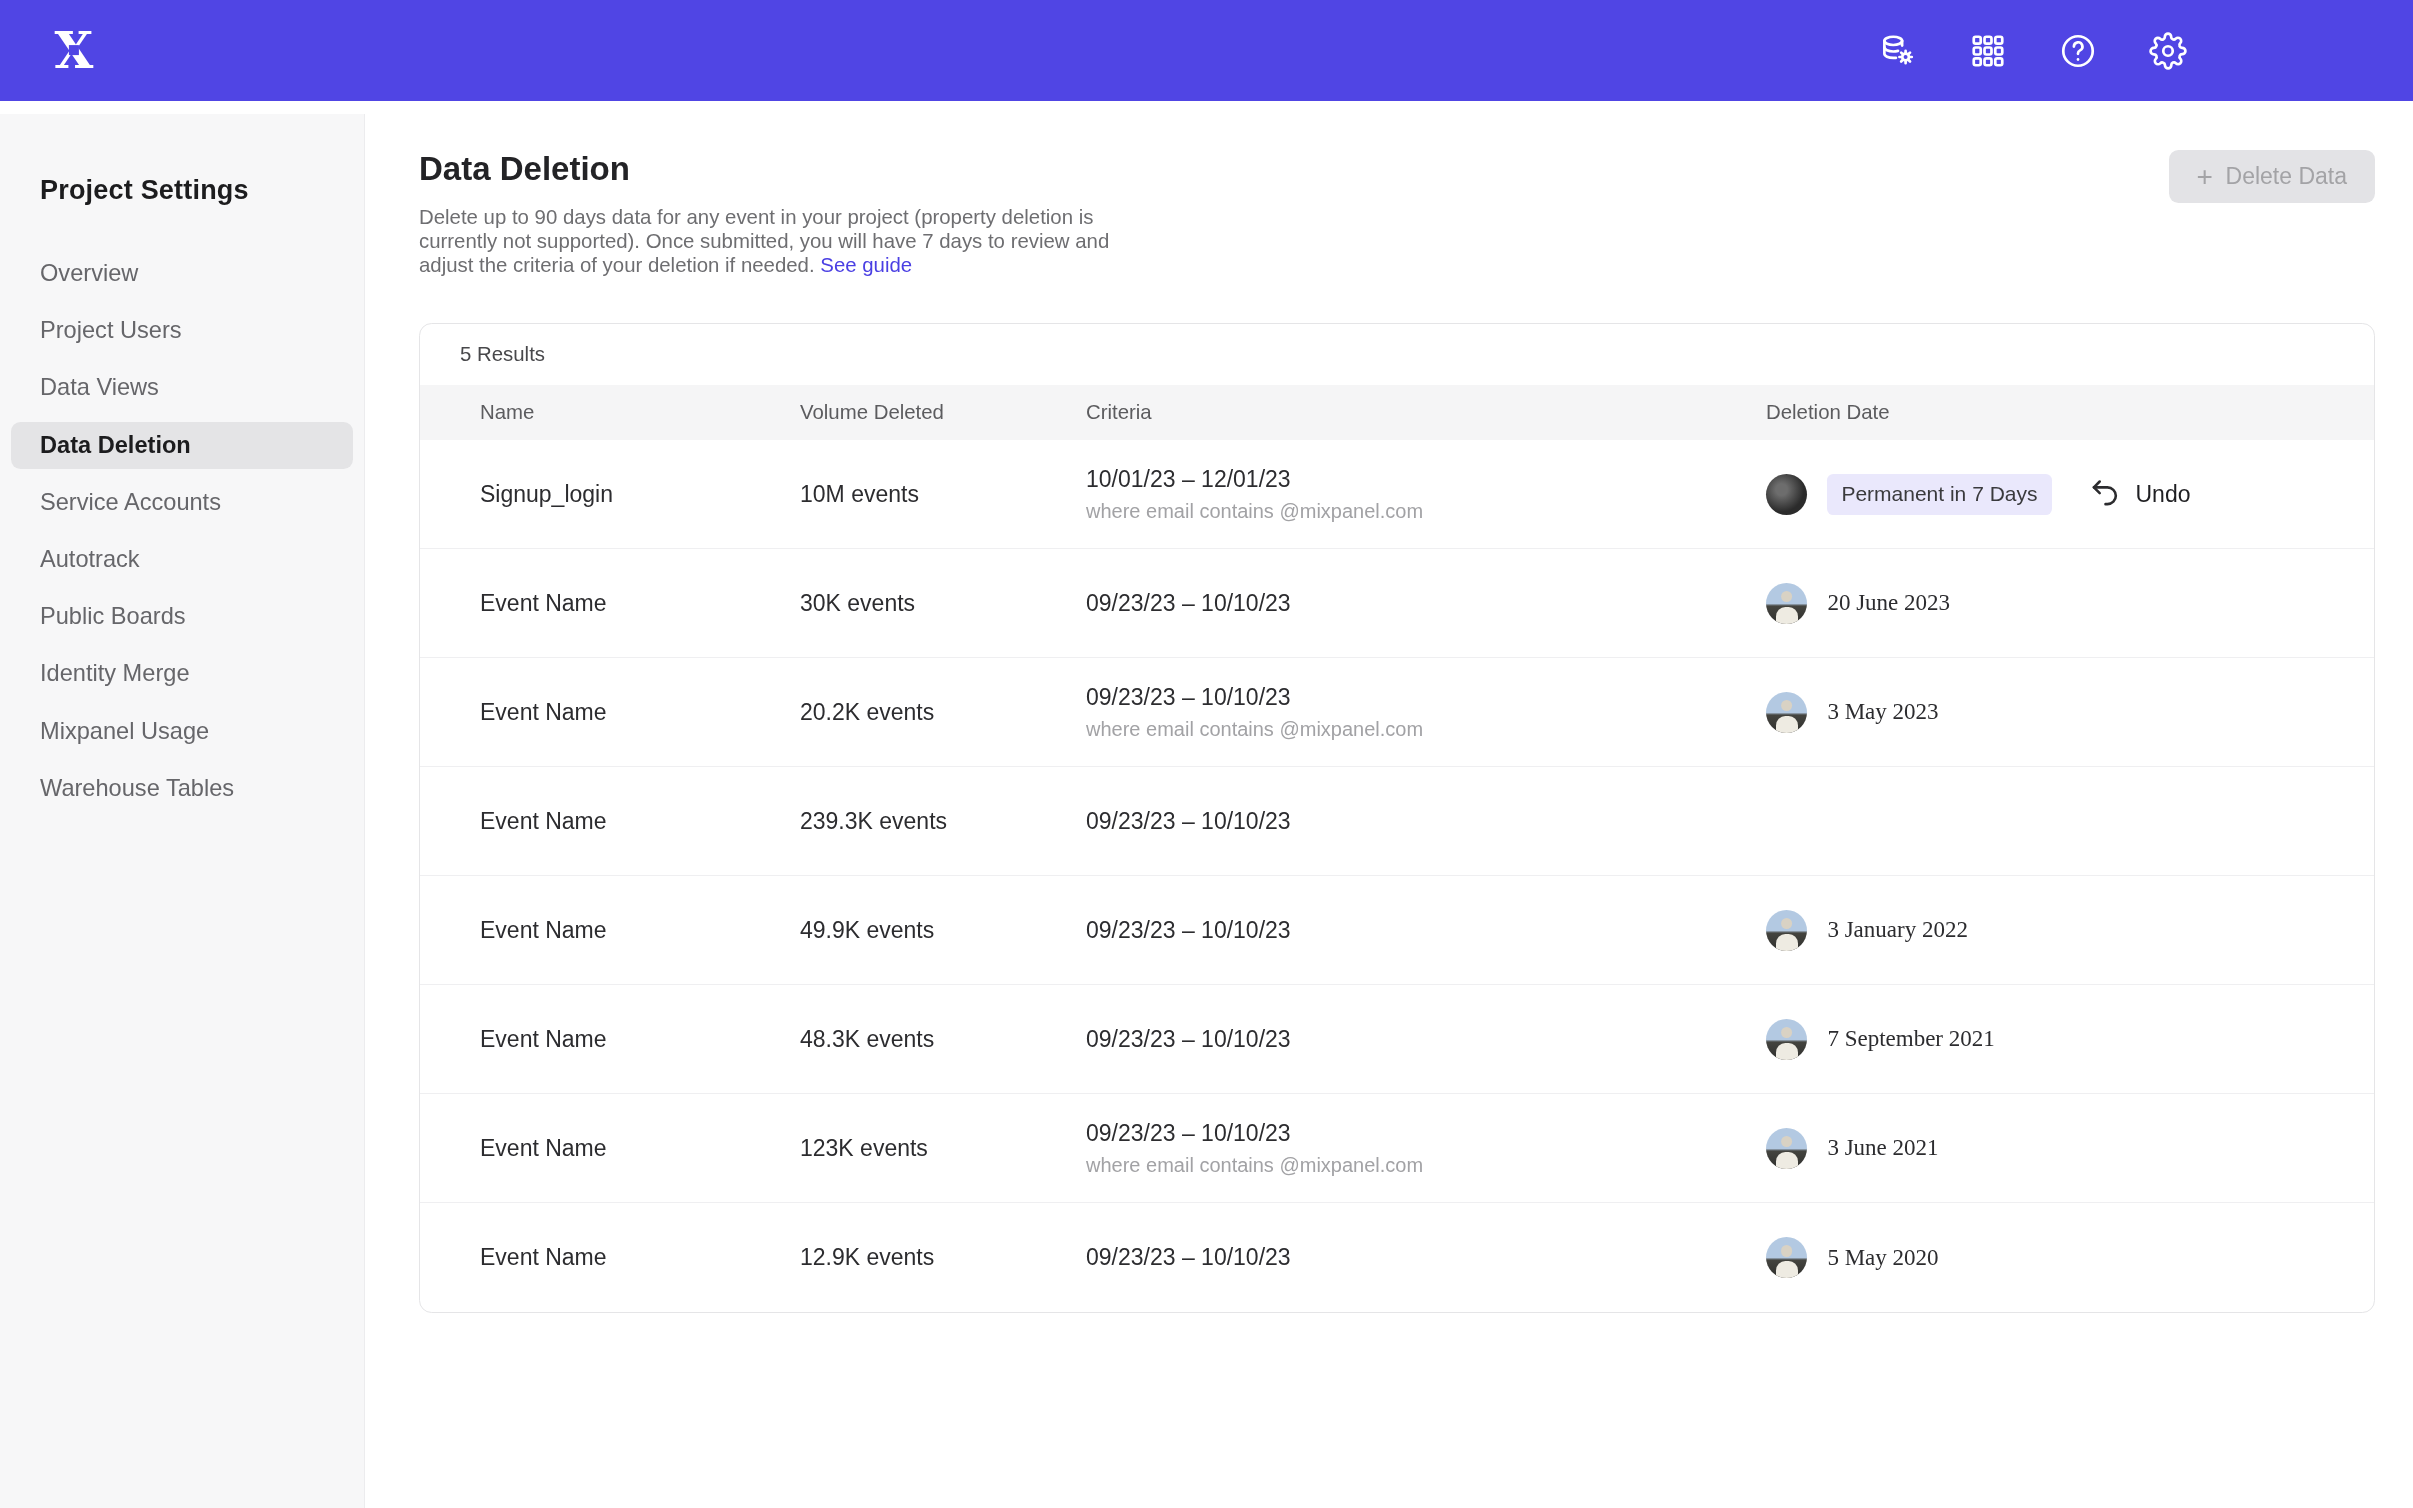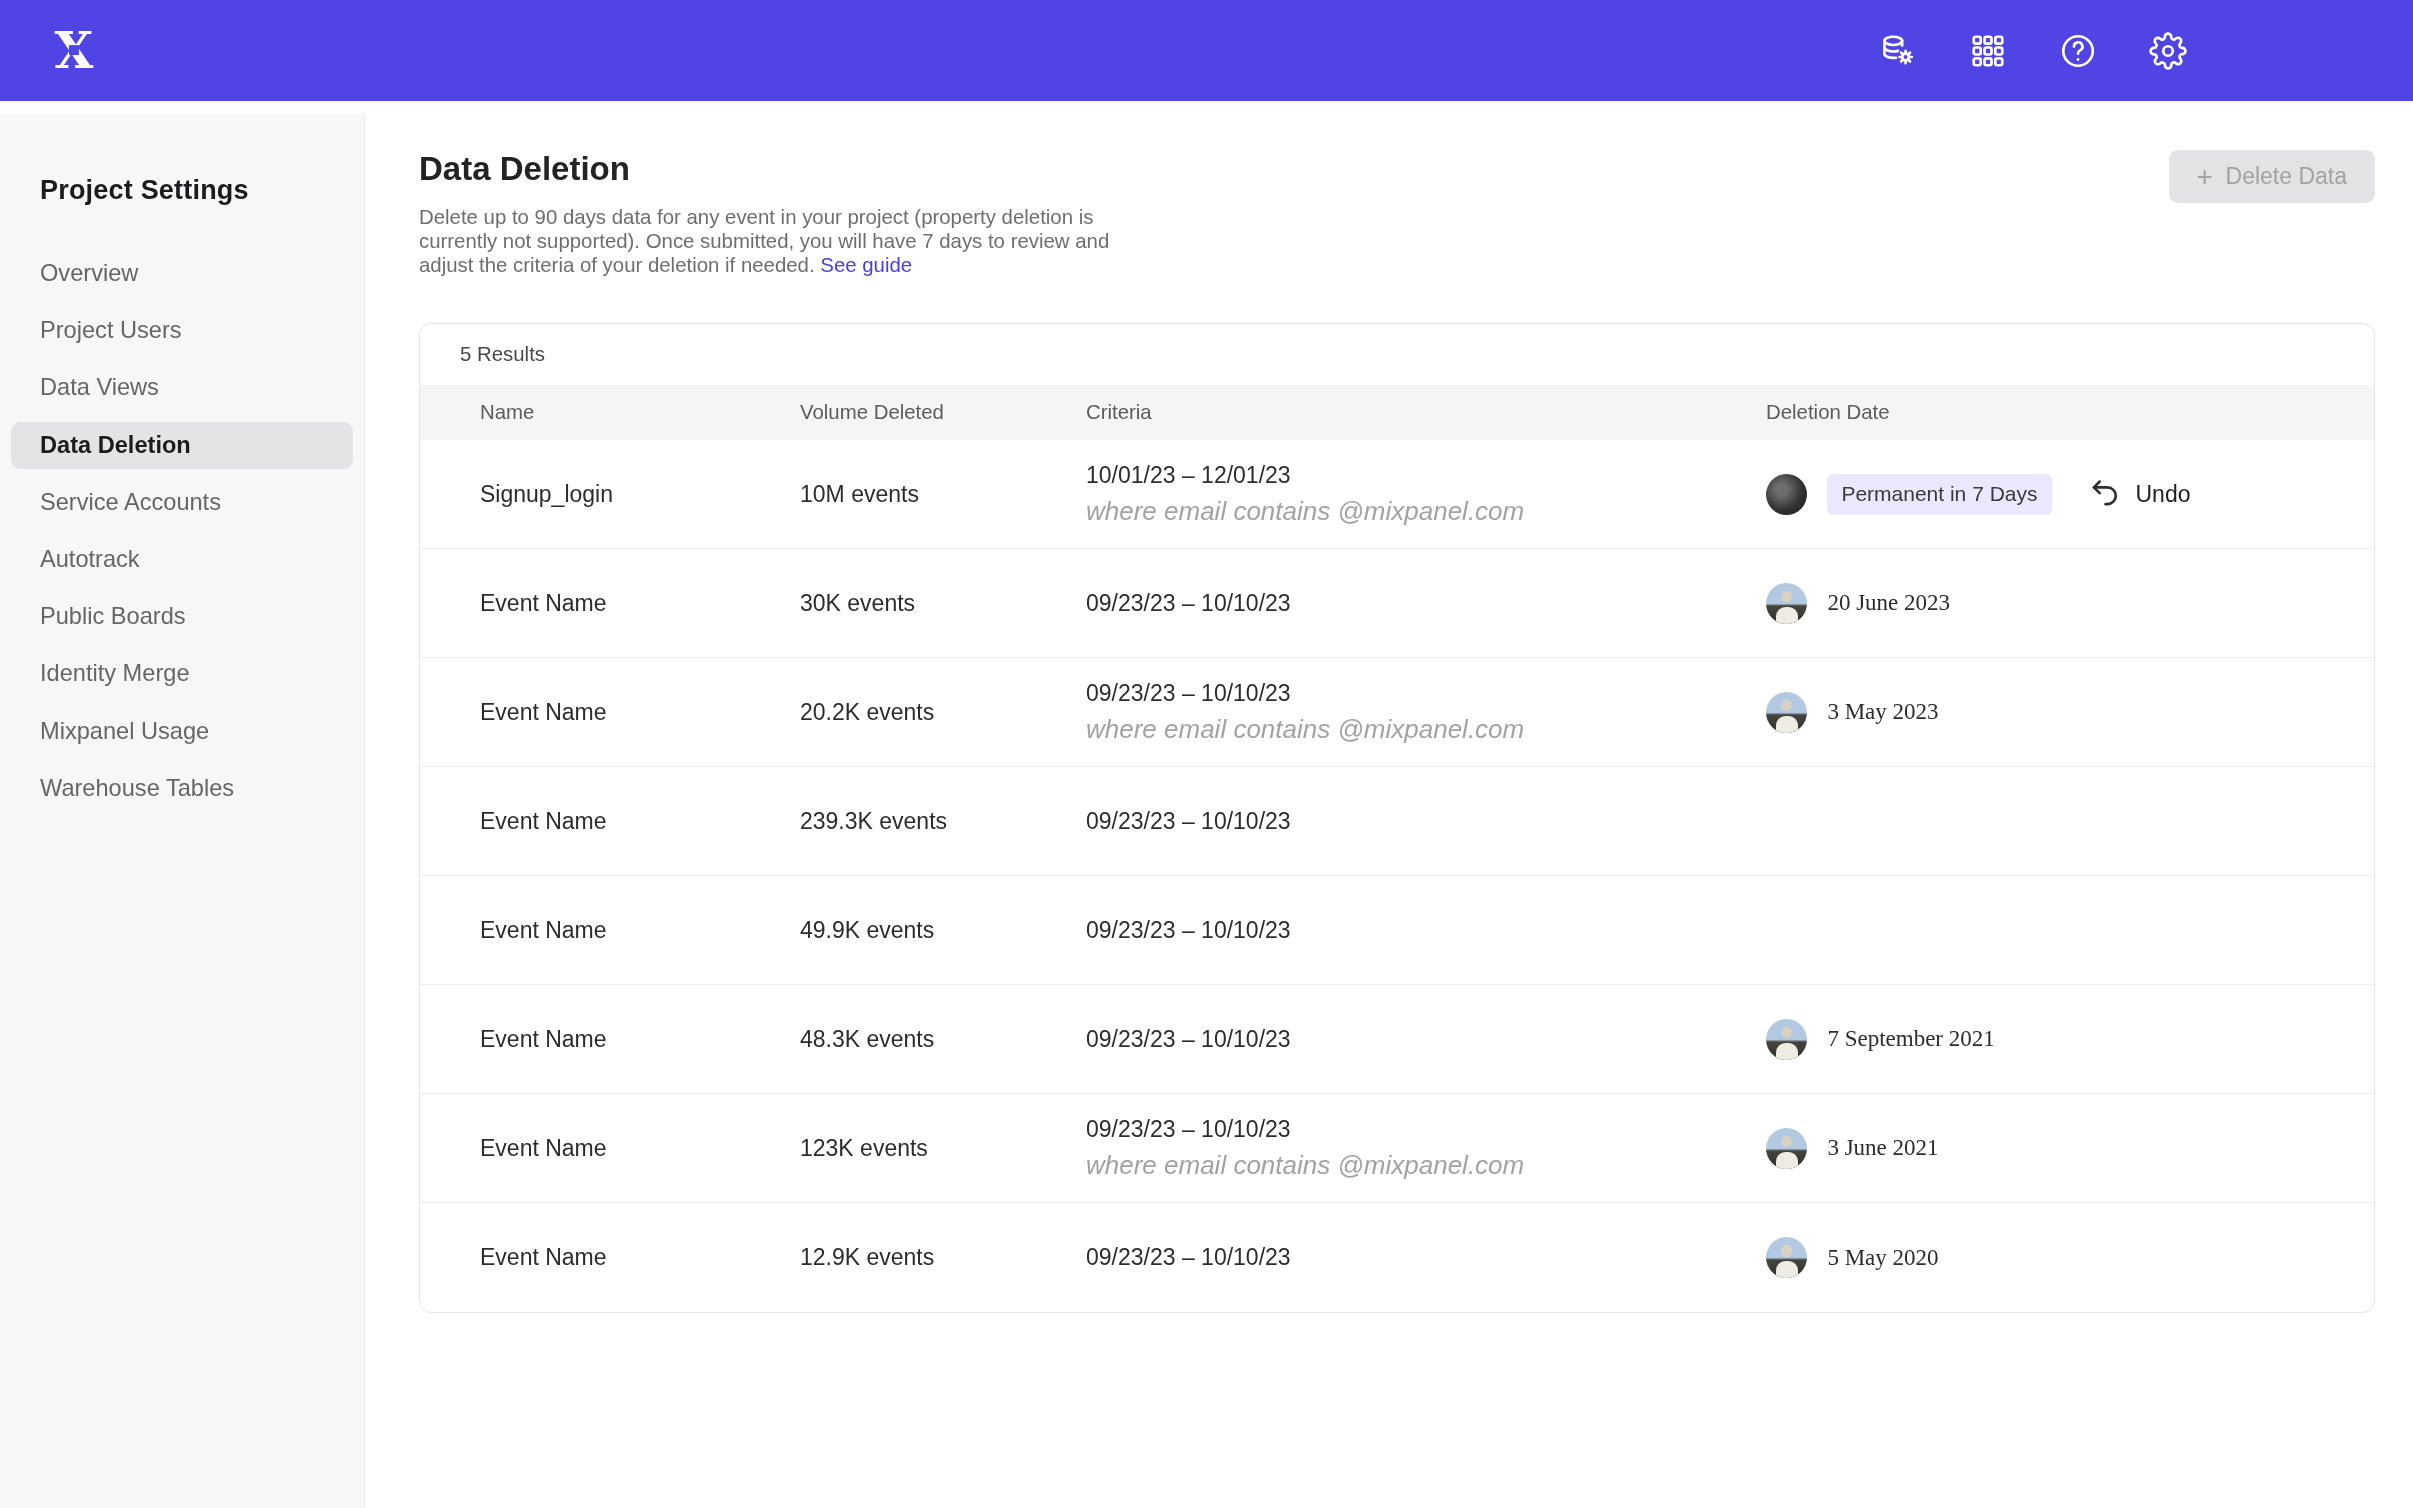--- a/index.html
+++ b/index.html
@@ -40,21 +40,21 @@
   .card { margin:46px 38px 0 54px; border:1.6px solid #e5e5e7; border-radius:12.6px; background:#fff; overflow:hidden; }
   .results-bar { height:61px; display:flex; align-items:center; padding-left:40px; font-size:20.4px; color:#48484b; }
   .thead { height:55px; background:#f5f5f6; display:flex; align-items:center; font-size:20.4px; color:#5c5c5f; }
   .c1 { width:380px; padding-left:60px; flex-shrink:0; }
   .c2 { width:286px; flex-shrink:0; }
   .c3 { width:680px; flex-shrink:0; }
   .c4 { flex:1; }
   .trow { min-height:109px; display:flex; align-items:center; }
   .trow:not(:last-child) { border-bottom:1.6px solid #efeff1; }
   .cell-main { font-size:23px; color:#2c2c2f; }
-  .crit-sub { margin-top:7px; font-size:26px; color:#a2a2a5;font-style:italic; }
+  .crit-sub { margin-top:7px; font-size:20px; color:#a2a2a5; }
   .del-cell { display:flex; align-items:center; }
   .avatar { width:41px; height:41px; border-radius:50%; flex-shrink:0; position:relative; overflow:hidden; }
   .avatar.photo { background:linear-gradient(180deg,#b3c9e2 0%,#b3c9e2 50%,#44443f 56%,#2f2f2d 100%); }
   .avatar.photo::before { content:""; position:absolute; left:50%; top:7.9px; width:11.8px; height:11.8px; border-radius:50%;
                           background:#d9d2c4; transform:translateX(-50%); }
   .avatar.photo::after { content:""; position:absolute; left:50%; bottom:0; width:22px; height:17.3px;
                          border-radius:9.4px 9.4px 0 0; background:#eeebe2; transform:translateX(-50%); }
   .avatar.dark { background:radial-gradient(circle at 38% 38%, #6d6d6d 0 16%, #2b2b2b 62%); }
   .date-label { margin-left:20.4px; font-size:23px; color:#2c2c2f;font-family:Liberation Serif, serif; }
   .badge { margin-left:20.4px; font-size:21px; color:#3a3a3d; background:#eae8fc; padding:8.6px 14px; border-radius:6.3px; white-space:nowrap; }
@@ -236,20 +236,24 @@
           <div class="trow">
             <div class="c1">
               <div class="cell-main">Event Name</div>
             </div>
             <div class="c2">
               <div class="cell-main">49.9K events</div>
             </div>
             <div class="c3">
               <div class="cell-main">09/23/23 – 10/10/23</div>
             </div>
+            <div class="c4 del-cell">
+              <div class="avatar photo"></div>
+              <span class="date-label">3 January 2022</span>
+            </div>
           </div>
           <div class="trow">
             <div class="c1">
               <div class="cell-main">Event Name</div>
             </div>
             <div class="c2">
               <div class="cell-main">48.3K events</div>
             </div>
             <div class="c3">
               <div class="cell-main">09/23/23 – 10/10/23</div>

